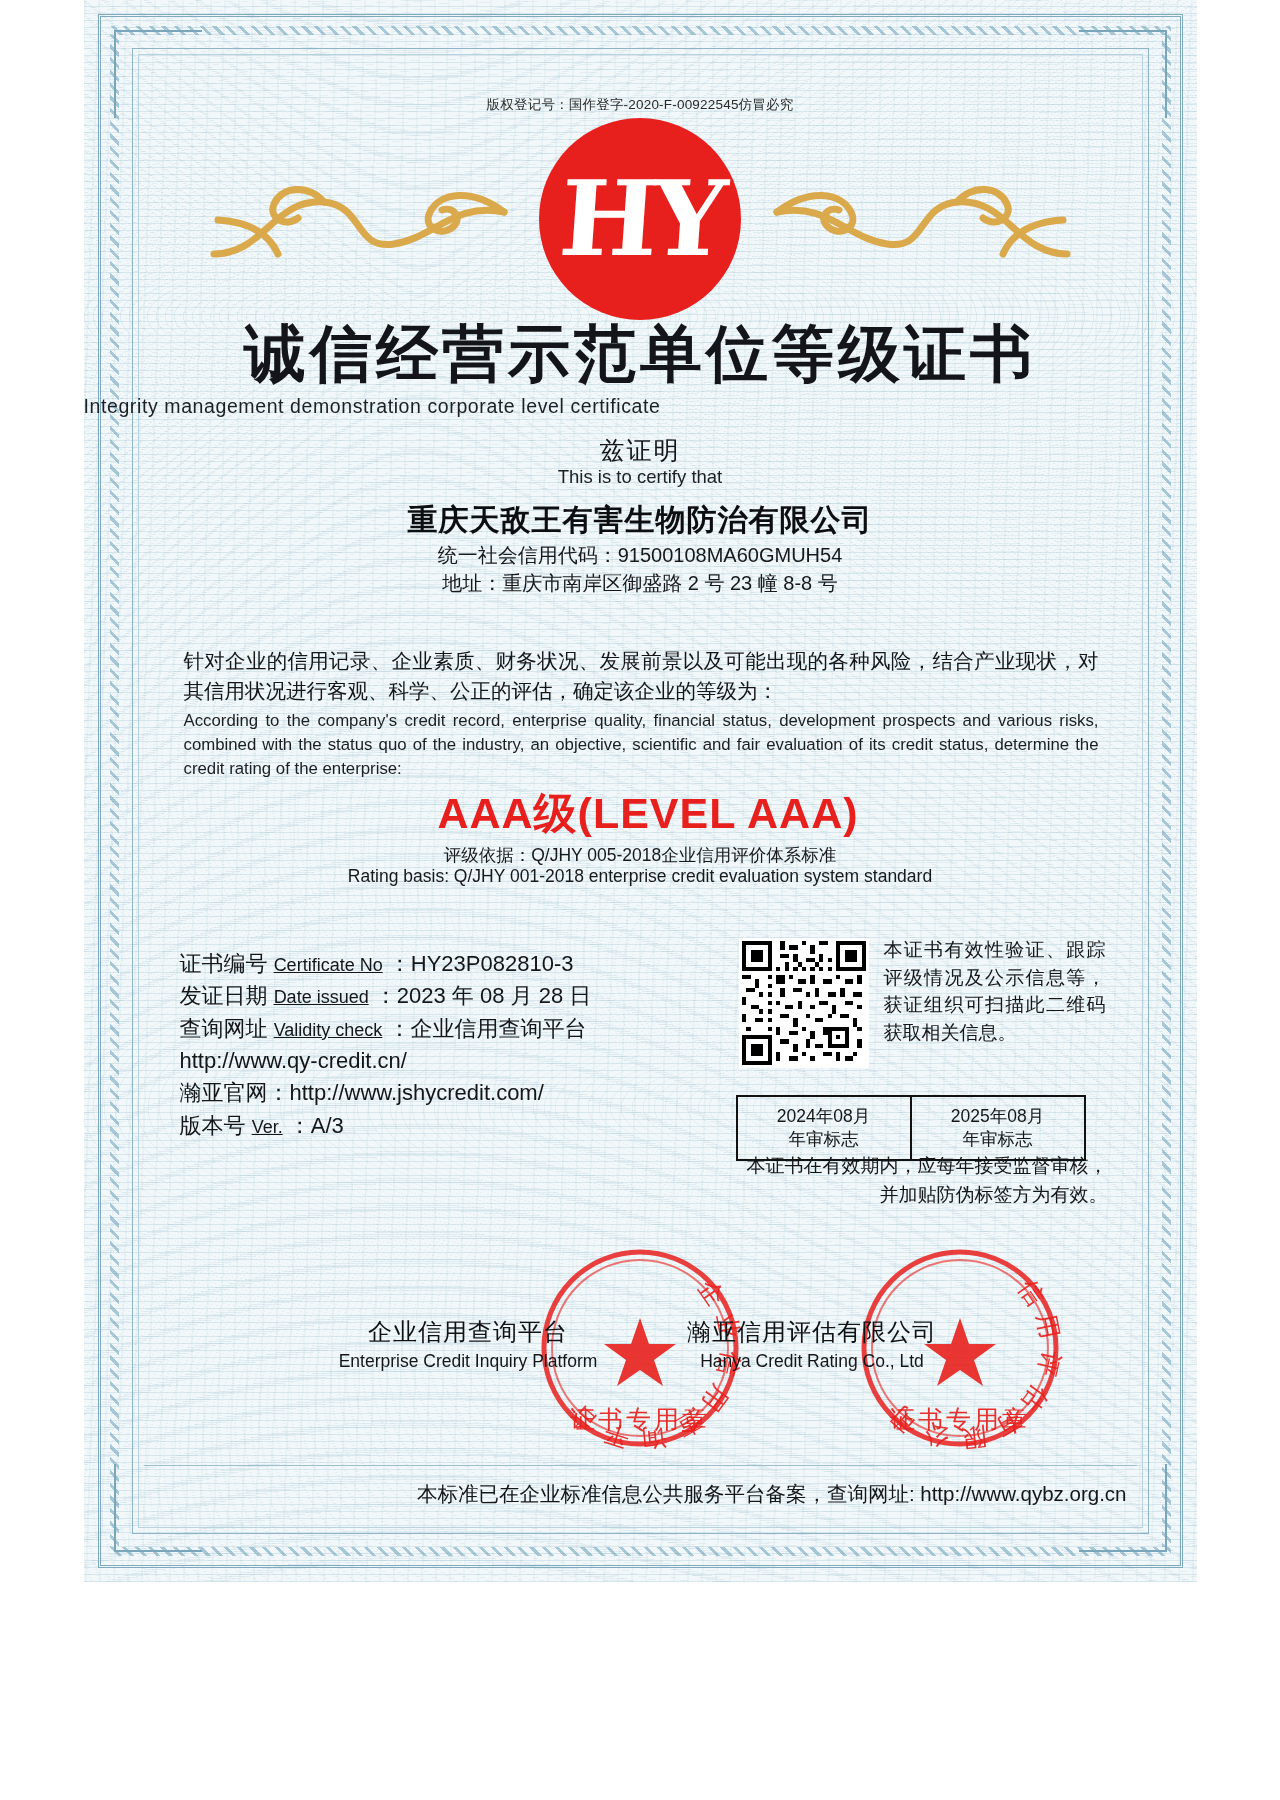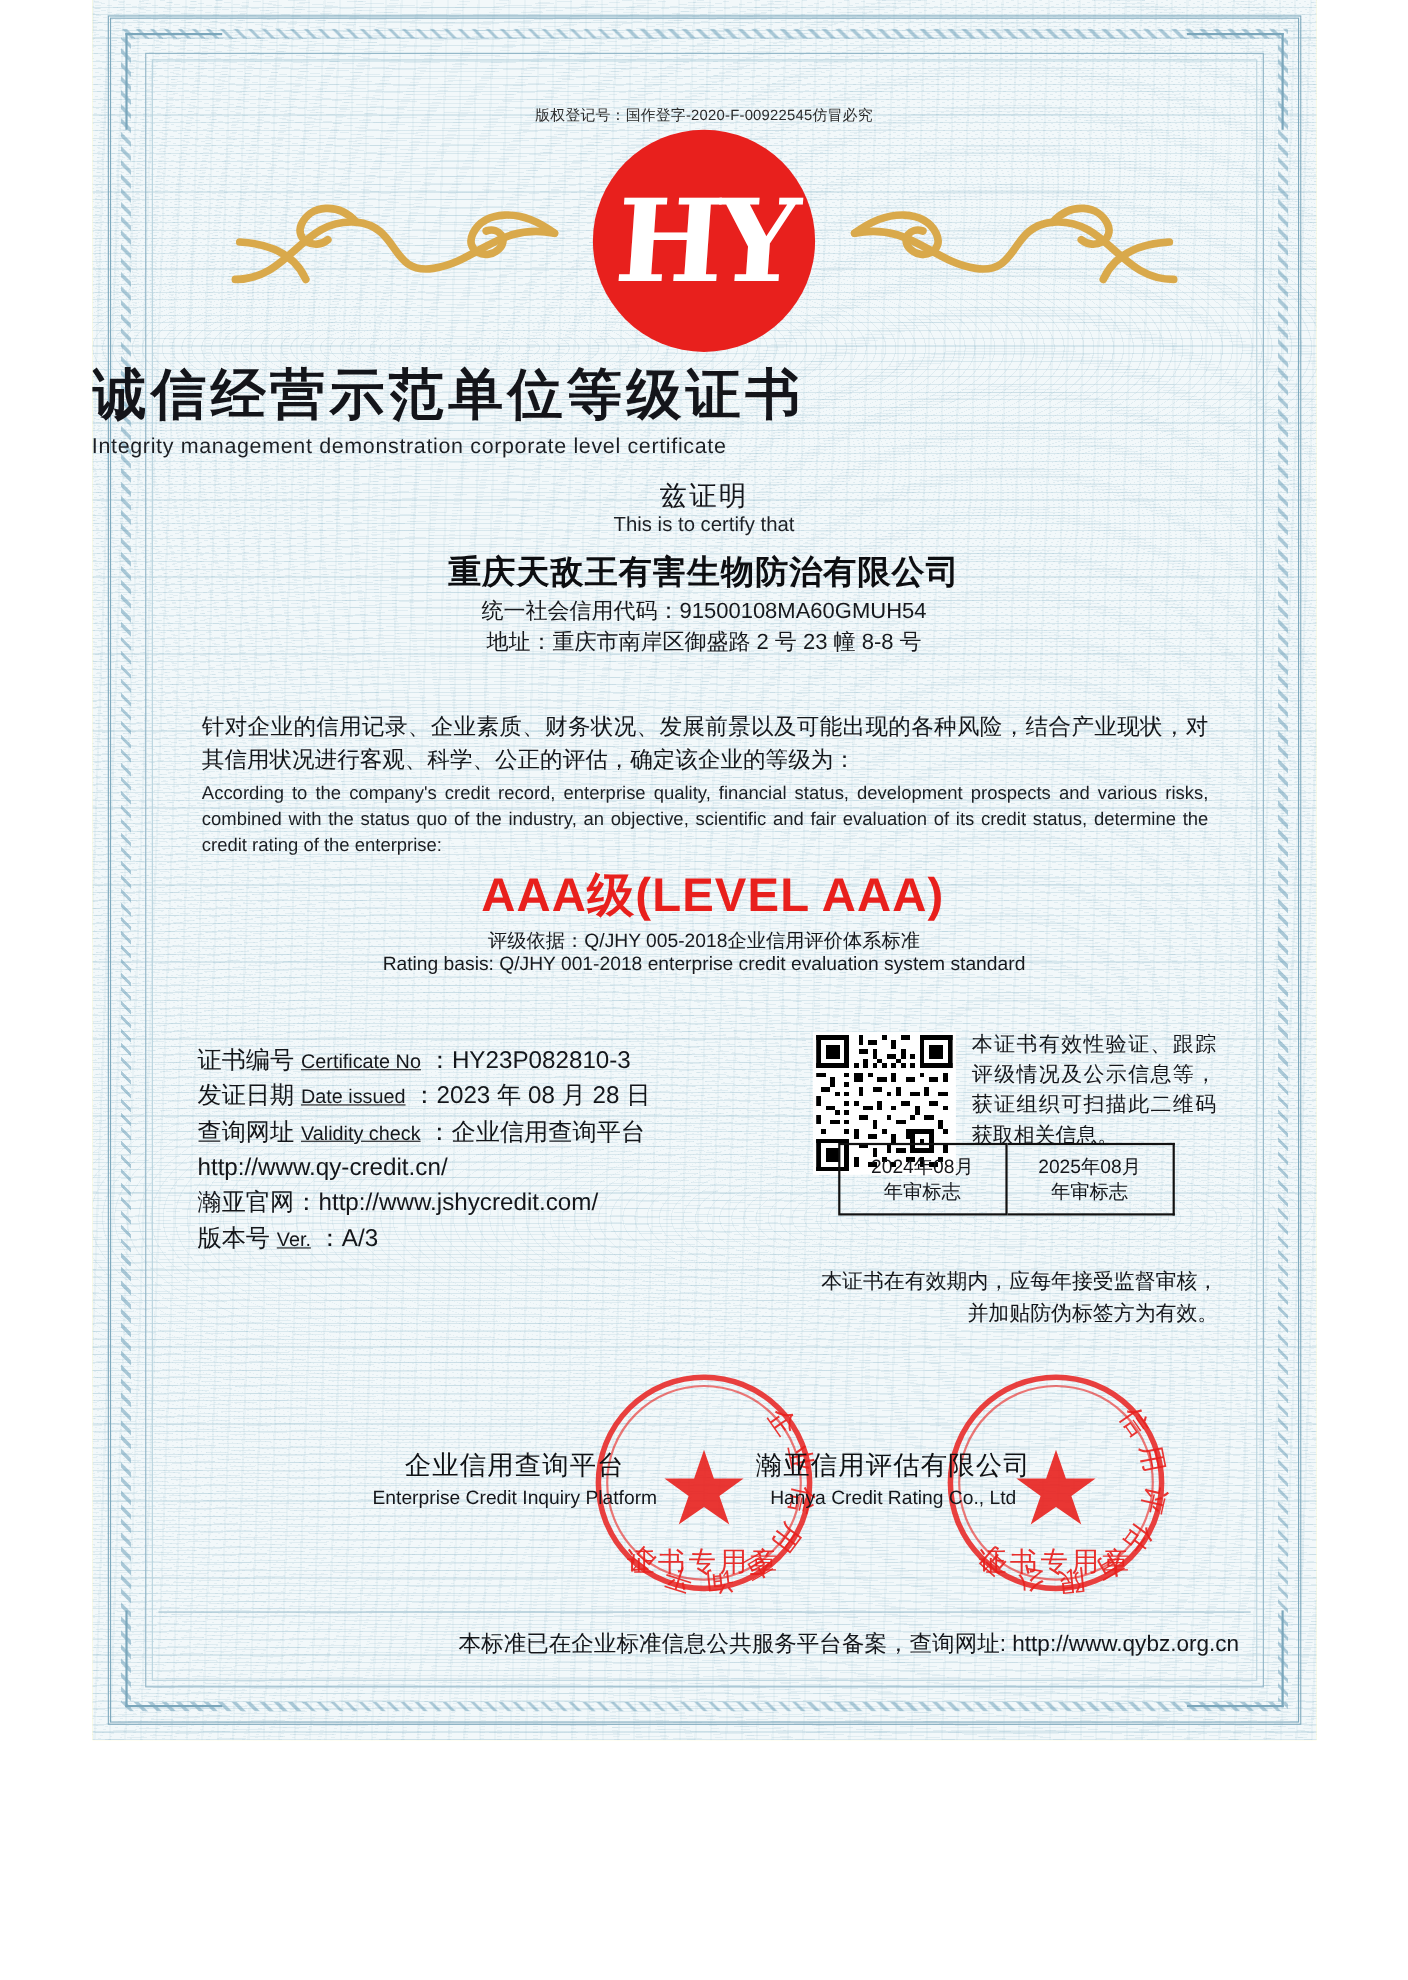--- a/index.html
+++ b/index.html
@@ -13,21 +13,21 @@
     font-family: "Liberation Sans", sans-serif;
     overflow: hidden;
   }
 
   
   .cert-page {
     position: relative;
     width: 1113px;
     height: 1582px;
     margin: 0 auto;
-    background: #fef9c3;
+    background: #5eead4;
     overflow: hidden;
   }
 
   
   .guilloche {
     position: absolute;
     inset: 0;
     background-color: #f2f8fa;
     background-image:
       repeating-linear-gradient(0deg,
@@ -145,22 +145,23 @@
     font-weight: bold;
     font-size: 104px;
     letter-spacing: -6px;
     line-height: 1;
     transform: skewX(-4deg);
   }
 
   
   .title-cn {
     position: absolute;
-    top: 325px; left: 0; right: 0;
-    font-size: 50px;
+    top: 312px; left: 0; right: 0;
+    text-align: center;
+    font-size: 62px;
     font-weight: bold;
     letter-spacing: 4px;
     color: #14151a;
   }
   .title-en {
     position: absolute;
     top: 395px; left: 0; right: 0;
     text-align: left;
     font-size: 19.5px;
     letter-spacing: .6px;
@@ -288,25 +289,24 @@
     left: 800px;
     width: 222px;
     font-size: 19px;
     line-height: 1.45;
     color: #14161a;
     text-align: justify;
   }
 
   .stamp-boxes {
     position: absolute;
-    top: 1039px;
+    top: 1095px;
     left: 652px;
-    width: 306px;
+    width: 350px;
     display: flex;
-    margin-left: 26px;
   }
   .stamp-box {
     flex: 1;
     border: 2px solid #111;
     height: 62px;
     display: flex;
     flex-direction: column;
     align-items: center;
     justify-content: center;
     font-size: 17.5px;

